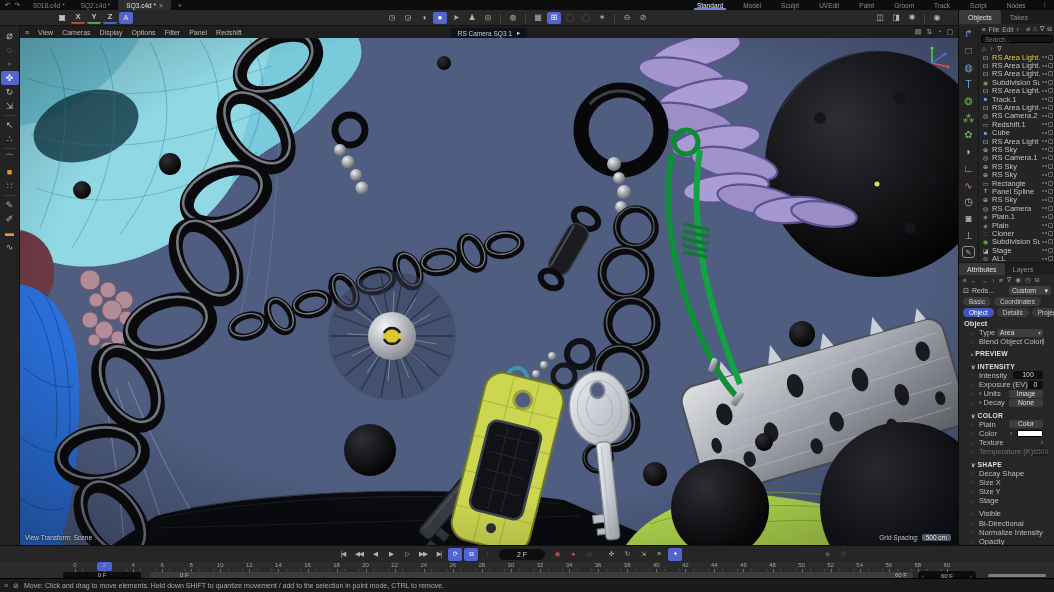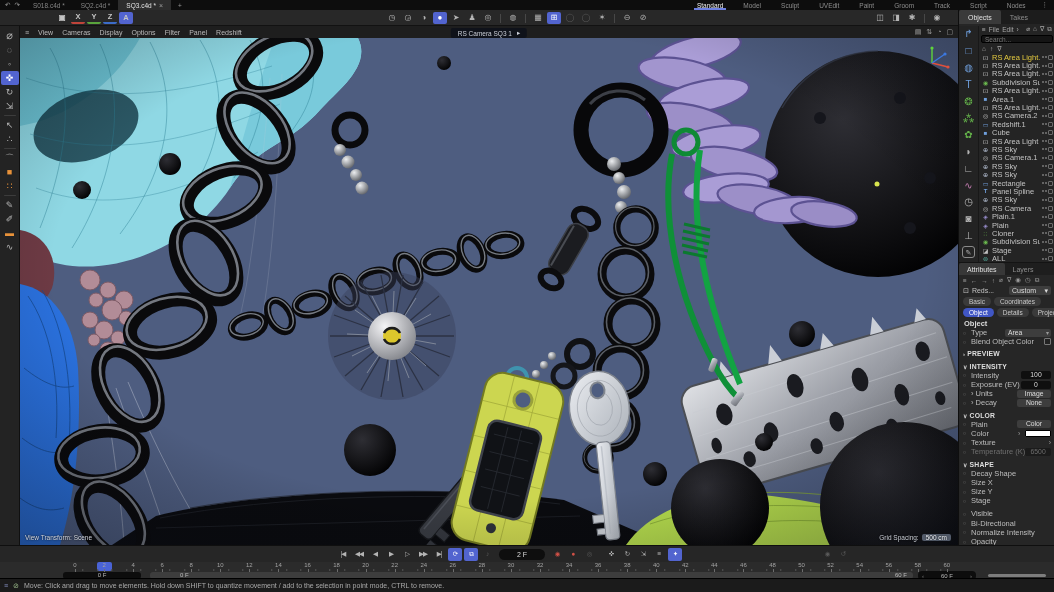--- a/index.html
+++ b/index.html
@@ -98,21 +98,21 @@
   .a-tab{display:flex;align-items:center;padding:0 8px;color:#8d8d8d}
   .a-tab.active{background:#383838;color:#e0e0e0;border-radius:2px 2px 0 0}
   .a-icons{height:10px;display:flex;align-items:center;gap:4px;padding:0 4px;font-size:6.5px;color:#9a9a9a}
   .a-mode{height:11px;display:flex;align-items:center;gap:3px;padding:0 4px;font-size:7px;color:#c2c2c2}
   .a-dd{margin-left:auto;background:#3d3d3d;border-radius:2px;padding:0 3px;height:9px;line-height:9px;width:42px;color:#ddd;display:flex;justify-content:space-between}
   .a-btnrow{height:11px;display:flex;gap:3px;align-items:center;padding:0 4px}
   .a-pill{background:#3a3a3a;border-radius:6px;padding:1px 6px;font-size:6.5px;color:#c9c9c9}
   .a-pill.active{background:#4056c4;color:#fff}
   .a-heading{height:10px;display:flex;align-items:center;padding:0 5px;font-size:7.5px;color:#dadada;font-weight:bold}
   .a-rows{flex:1;overflow:hidden;padding-bottom:2px}
-  .a-row{display:flex;align-items:center;height:9.2px;font-size:7.5px;color:#bdbdbd;padding:0 4px;position:relative;white-space:nowrap}
+  .a-row{display:flex;align-items:center;height:9.2px;font-size:7.5px;color:#bdbdbd;padding:0 12px;position:relative;white-space:nowrap}
   .a-row .arr{margin-right:2px;font-size:6px;color:#cfcfcf}
   .a-row.sec{color:#dedede;font-weight:bold;font-size:6.8px;margin-top:3px;letter-spacing:.2px}
   .a-row.prop::before,.a-row.propdim::before{content:"○";font-size:5px;color:#8a8a8a;margin-right:3px}
   .a-row.propdim{color:#6e6e6e}
   .a-row.gap{height:4px}
   .a-ctrl{margin-left:auto;position:relative}
   .a-ctrl.dropdown{background:#3d3d3d;border-radius:2px;width:46px;height:8px;line-height:8px;color:#ddd;padding:0 3px;font-size:6.8px}
   .a-ctrl.dropdown::after{content:"▾";position:absolute;right:2px;top:0;font-size:6px;color:#999}
   .a-ctrl.input{background:#0f0f0f;border-radius:2px;width:30px;height:8px;line-height:8px;color:#ddd;text-align:center;font-size:6.8px}
   .a-ctrl.inputdim{background:#1b1b1b;border-radius:2px;width:30px;height:8px;line-height:8px;color:#6e6e6e;text-align:center;font-size:6.8px}
@@ -663,21 +663,21 @@
             <span class="obj-label">RS Area Light.2</span>
             <span class="obj-toggles">
               <i class="td"></i>
               <i class="td"></i>
               <b class="tc"></b>
             </span>
           </div>
 
           <div class="obj-row">
             <span class="obj-ico cube-icon"></span>
-            <span class="obj-label">Area.1</span>
+            <span class="obj-label">Track.1</span>
             <span class="obj-toggles">
               <i class="td"></i>
               <i class="td"></i>
               <b class="tc"></b>
             </span>
           </div>
 
           <div class="obj-row">
             <span class="obj-ico arealight-icon"></span>
             <span class="obj-label">RS Area Light.1</span>

